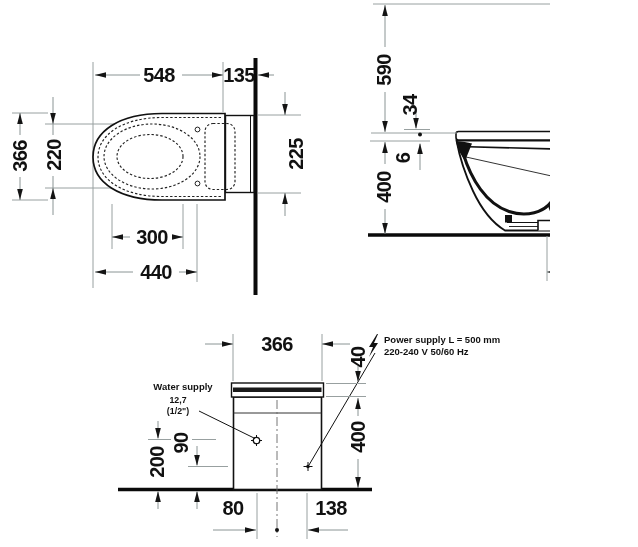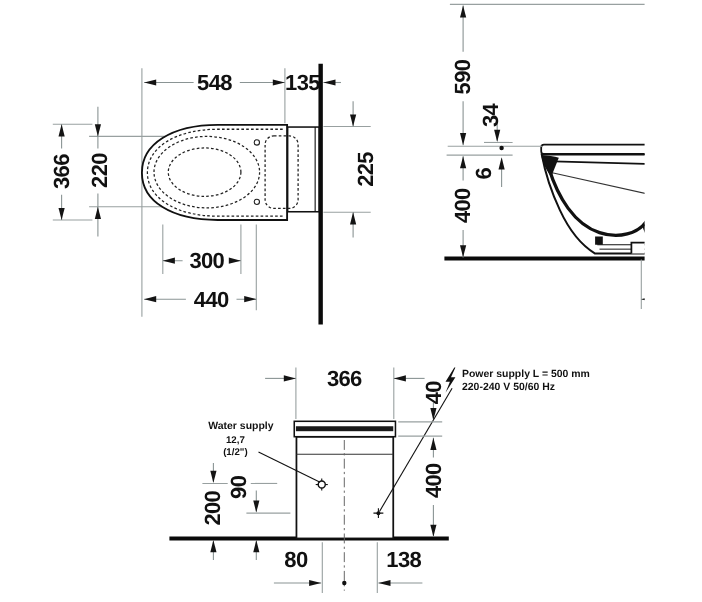--- a/index.html
+++ b/index.html
@@ -1,17 +1,17 @@
 <!DOCTYPE html>
 <html><head>
 <meta charset="utf-8">
 <style>
   html,body{margin:0;padding:0;background:#ffffff;}
   .stage{position:relative;width:550px;height:547px;background:#fff;overflow:hidden;
-         font-family:"Liberation Sans", sans-serif;padding-left:36px;}
+         font-family:"Liberation Sans", sans-serif;}
   svg text{fill:#111;}
   .dim{font:700 20px "Liberation Sans", sans-serif;letter-spacing:-0.6px;}
   .lbl{font:700 9.5px "Liberation Sans", sans-serif;}
   .lbl-sm{font:700 8.8px "Liberation Sans", sans-serif;}
   .ext{stroke:#98a0a0;stroke-width:1;fill:none;}
   .dimline{stroke:#8a9494;stroke-width:1;fill:none;}
   .arrow{fill:#141414;stroke:none;}
   .outline{stroke:#111;fill:#fff;}
   .blk{fill:#111;stroke:none;}
   .dash{stroke:#222;fill:none;stroke-width:1.15;stroke-dasharray:2.4 2;}

